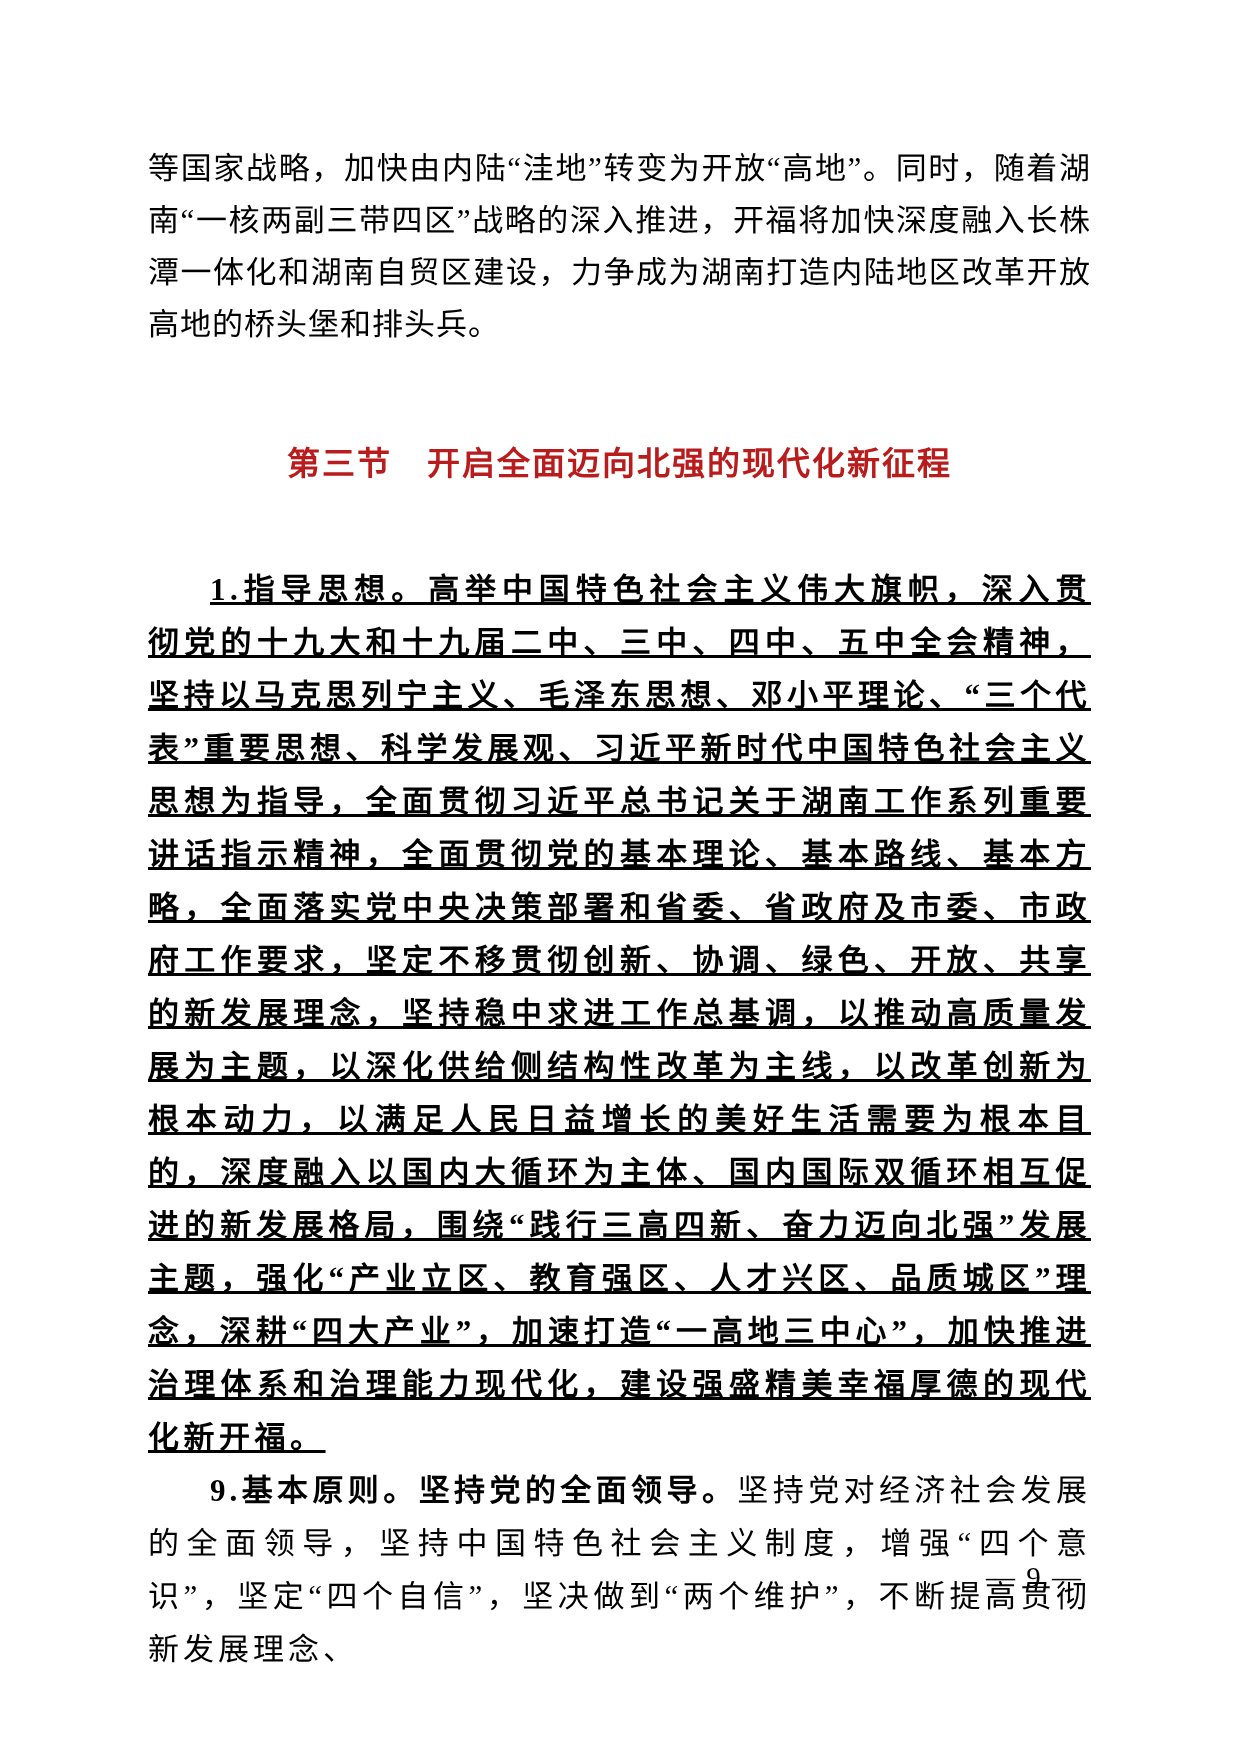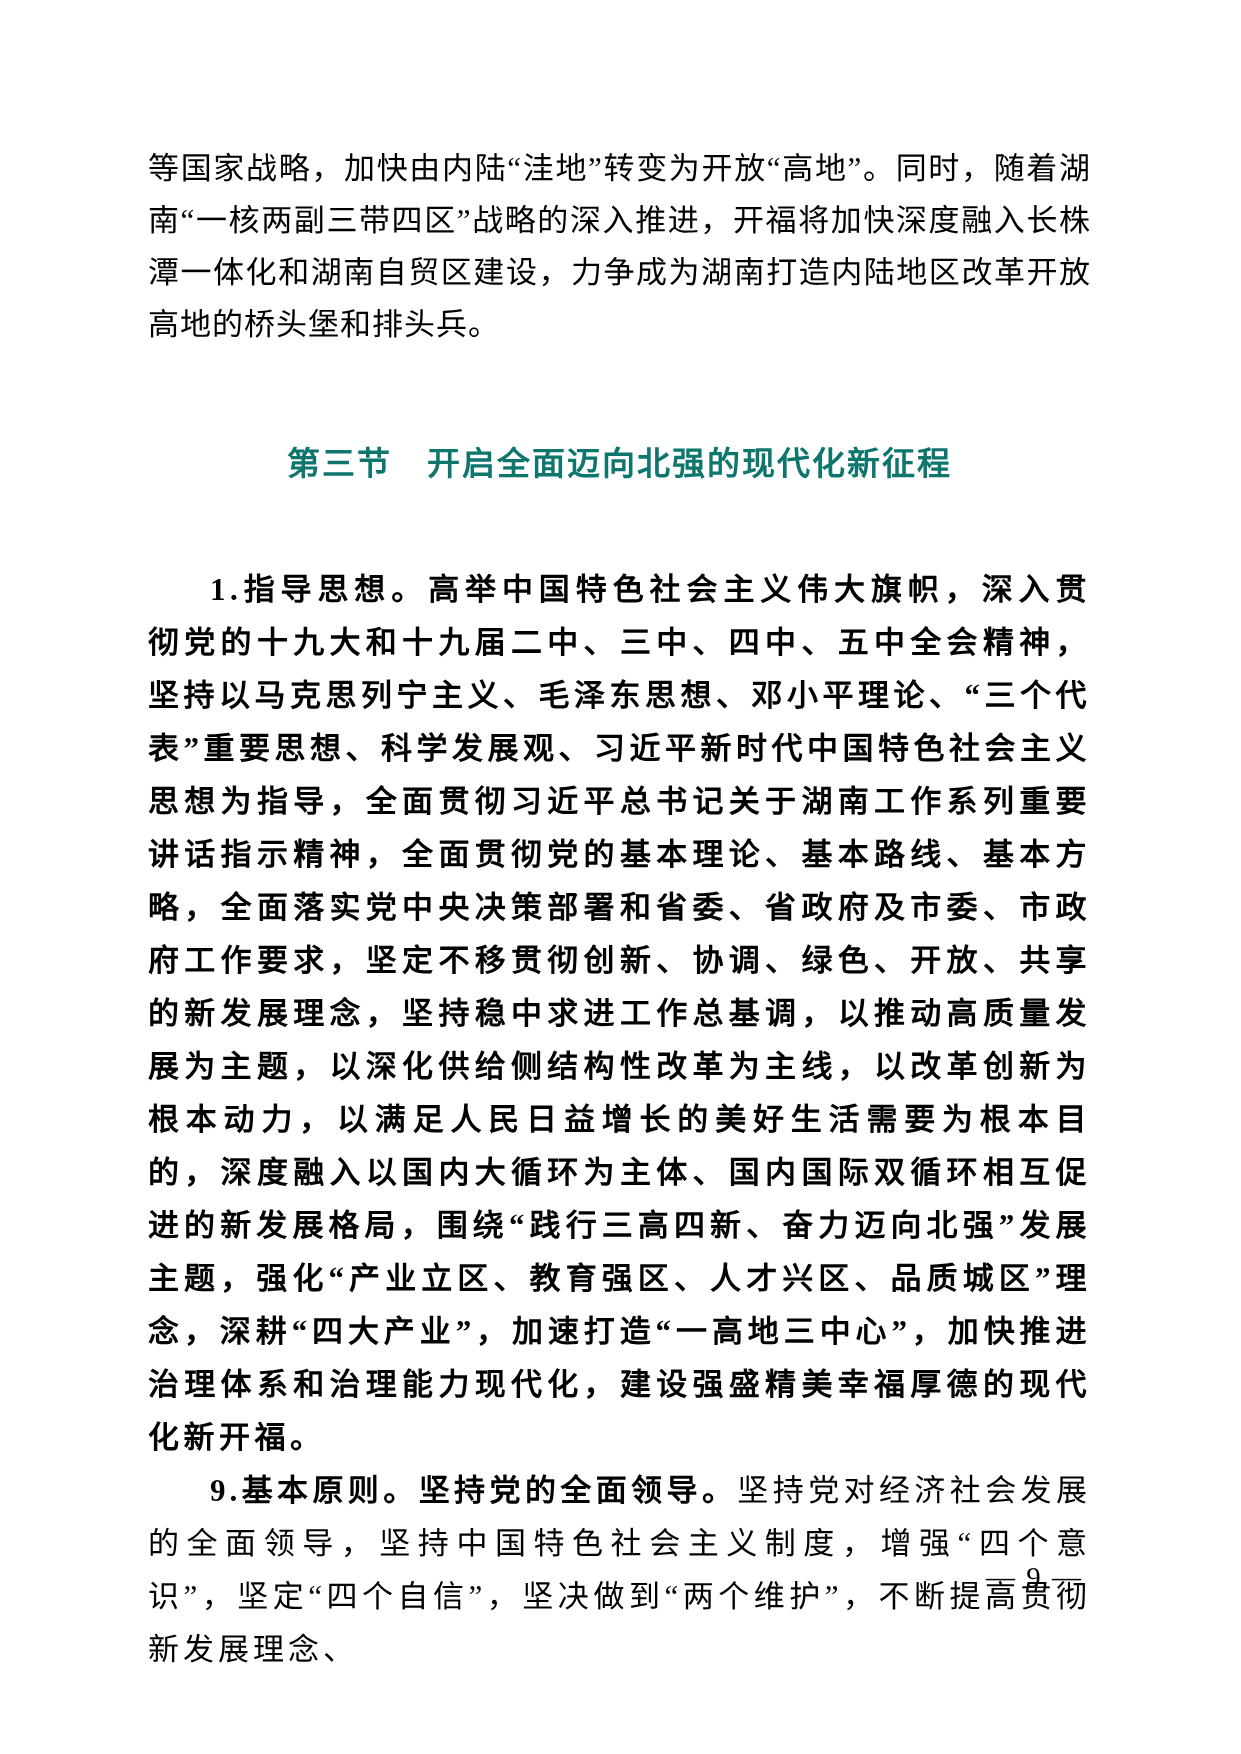--- a/index.html
+++ b/index.html
@@ -33,31 +33,32 @@
     line-height: 52px;
     letter-spacing: 1px;
   }
   .section-heading {
     margin: 86px 0 0 0;
     text-align: center;
     font-size: 33px;
     font-weight: bold;
     letter-spacing: 2px;
     font-family: "DejaVu Sans", "Liberation Sans", sans-serif;
-    color: #0f766e;
+    color: #b91c1c;
   }
   .body-para {
     font-size: 31px;
     line-height: 53px;
     letter-spacing: 4.5px;
     text-indent: 2em;
   }
   .guiding-para {
     margin-top: 78px;
     font-weight: bold;
+    text-decoration: underline;
   }
   .principles-para {
     font-weight: normal;
     letter-spacing: 4px;
   }
   .bold-lead {
     font-weight: bold;
   }
   .page-number {
     position: absolute;

